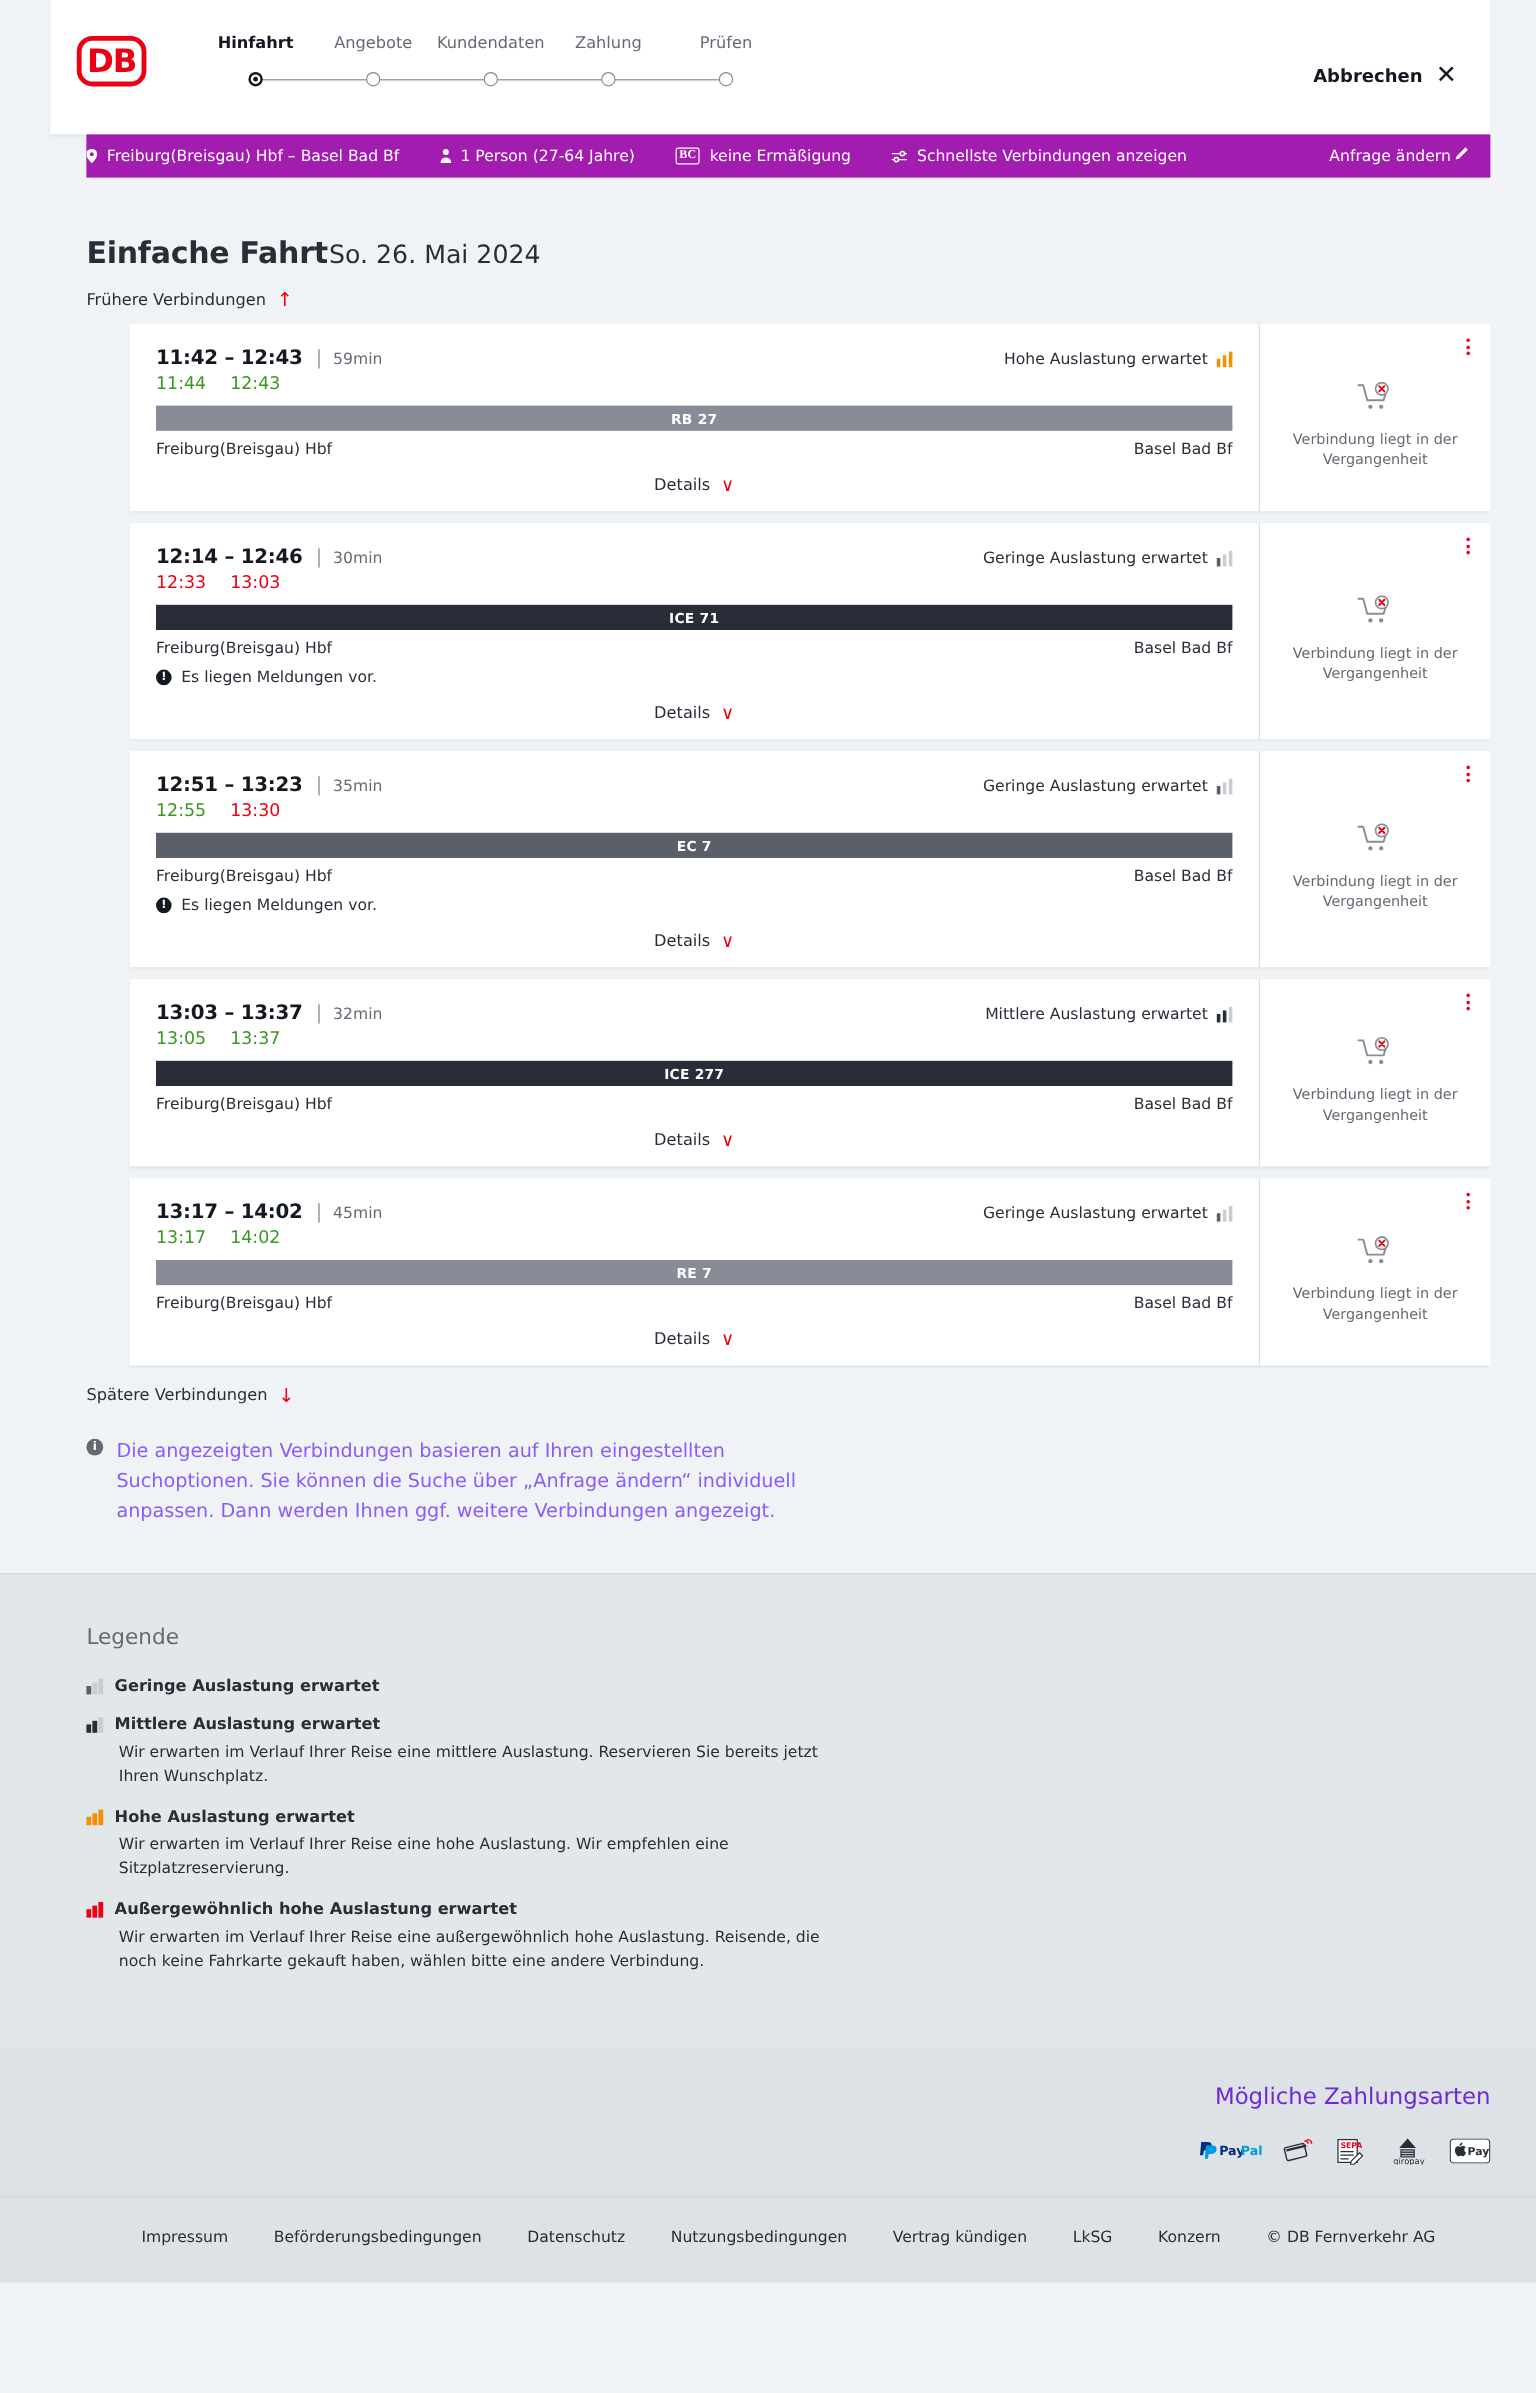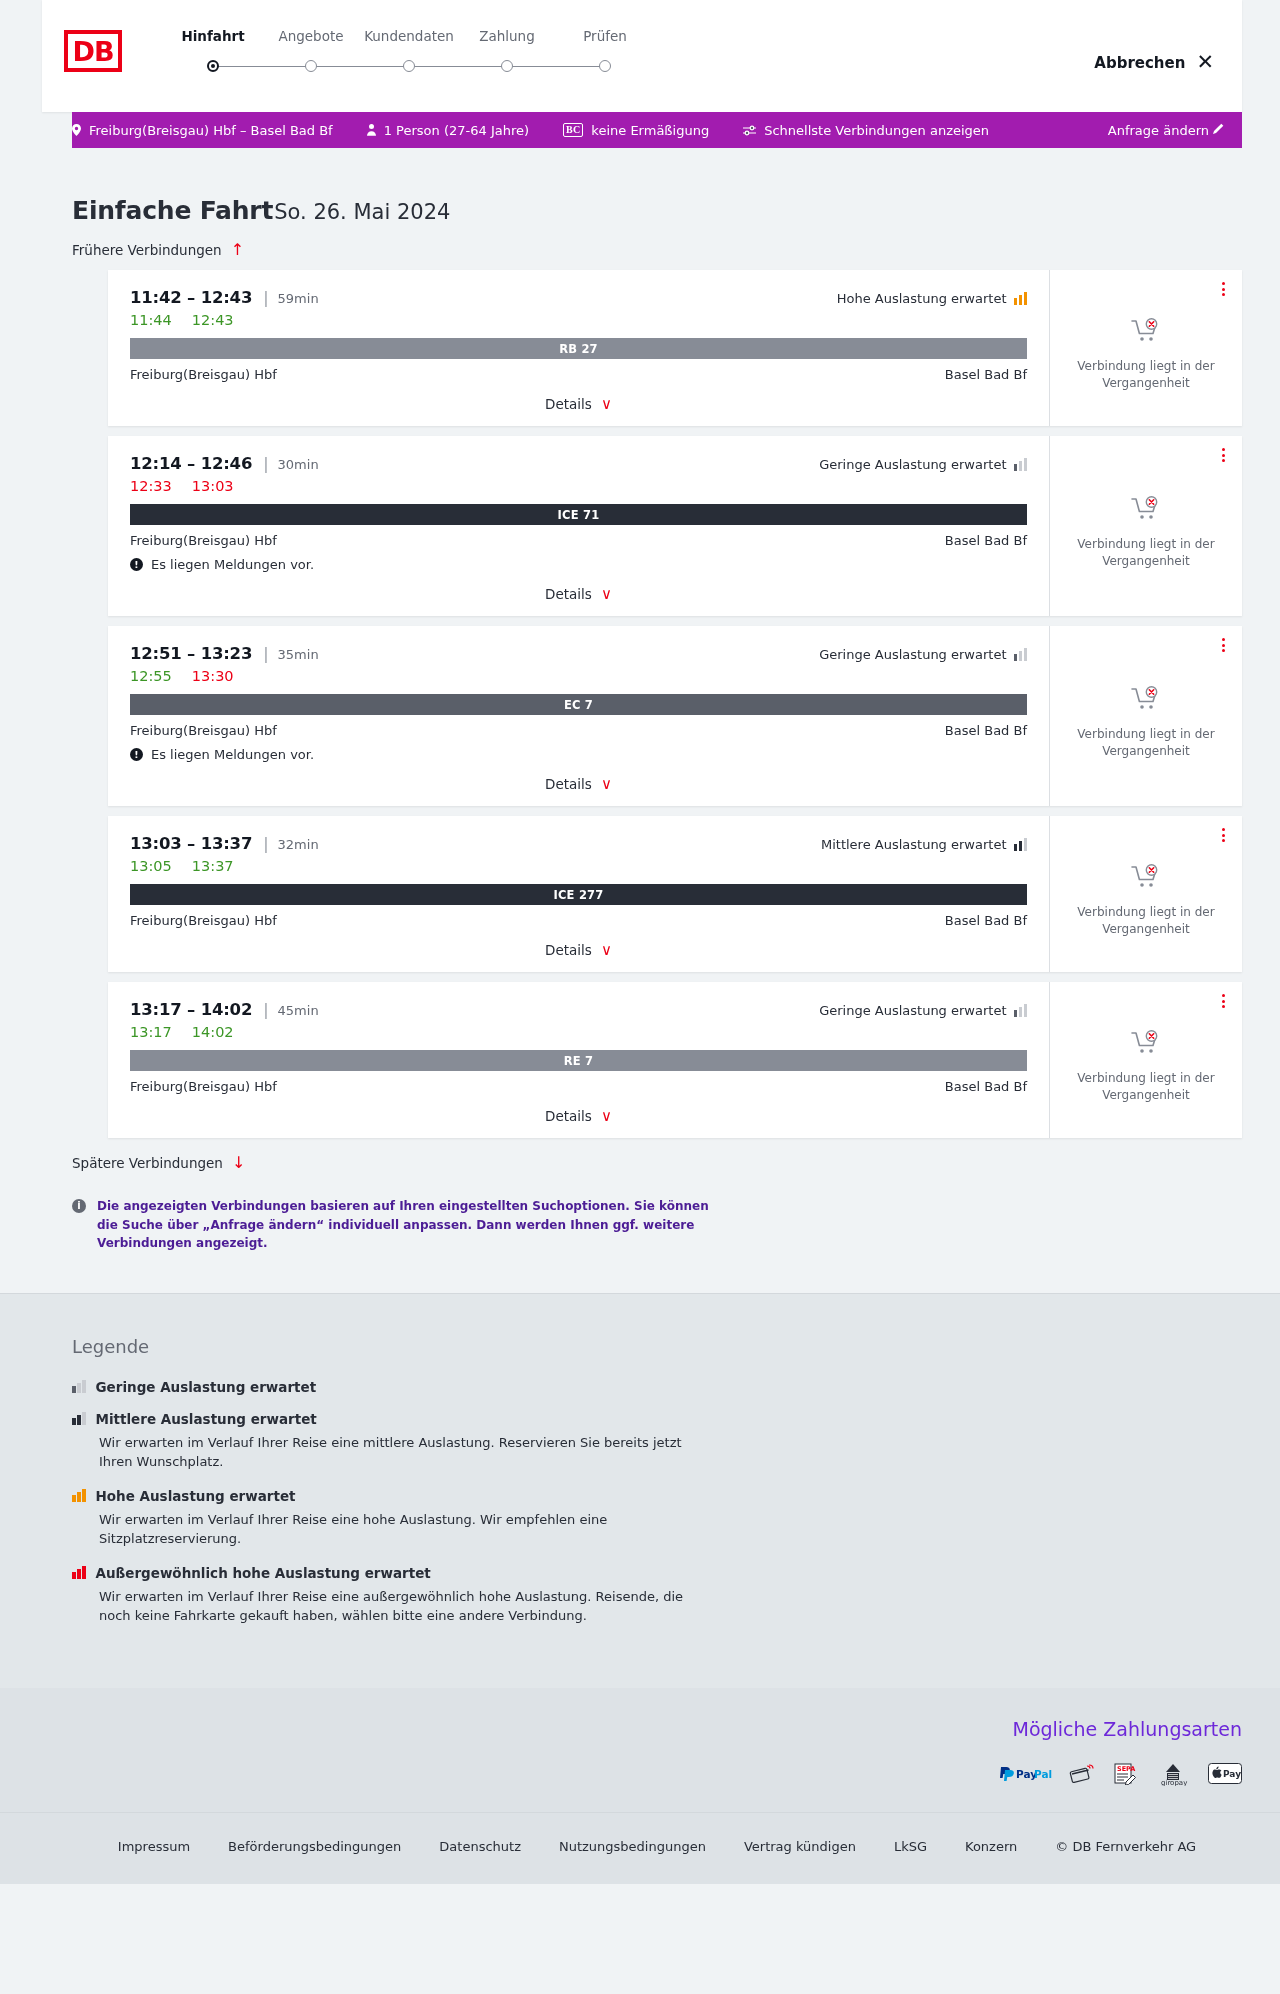--- a/index.html
+++ b/index.html
@@ -17,21 +17,21 @@
     margin: 0 38px 0 42px;
     height: 112px;
     display: flex;
     align-items: flex-start;
     padding: 22px 28px 0 22px;
     box-shadow: 0 1px 2px rgba(0,0,0,0.07);
   }
   .db-logo {
     width: 58px; height: 42px;
     border: 4px solid #ec0016;
-    border-radius: 0;
+    border-radius: 13px;
     background: #ffffff;
     display: flex; align-items: center; justify-content: center;
     color: #ec0016;
     font-weight: bold;
     font-size: 27px;
     letter-spacing: -1px;
     flex: 0 0 auto;
     margin-top: 8px;
   }
   .stepper {
@@ -256,21 +256,21 @@
     padding-bottom: 40px;
     max-width: 640px;
   }
   .info-ico {
     width: 14px; height: 14px; border-radius: 50%;
     background: #646973; color: #ffffff;
     font-size: 10px; font-weight: bold;
     display: flex; align-items: center; justify-content: center;
     flex: 0 0 auto; margin-top: 2px; line-height: 1;
   }
-  .info-text { font-size: 12px; color: #4c1d95; line-height: 1.55; font-weight: bold; }
+  .info-text { font-size: 16px; color: #8b5cf6; line-height: 1.55; }
 
   
   .legend-wrap {
     background: #e2e7ea;
     padding: 42px 38px 46px 72px;
     border-top: 1px solid #d3d8dc;
   }
   .legend-title { font-size: 18px; color: #646973; margin-bottom: 22px; }
   .legend-item { margin-bottom: 16px; }
   .legend-head { display: flex; align-items: center; gap: 10px; }

